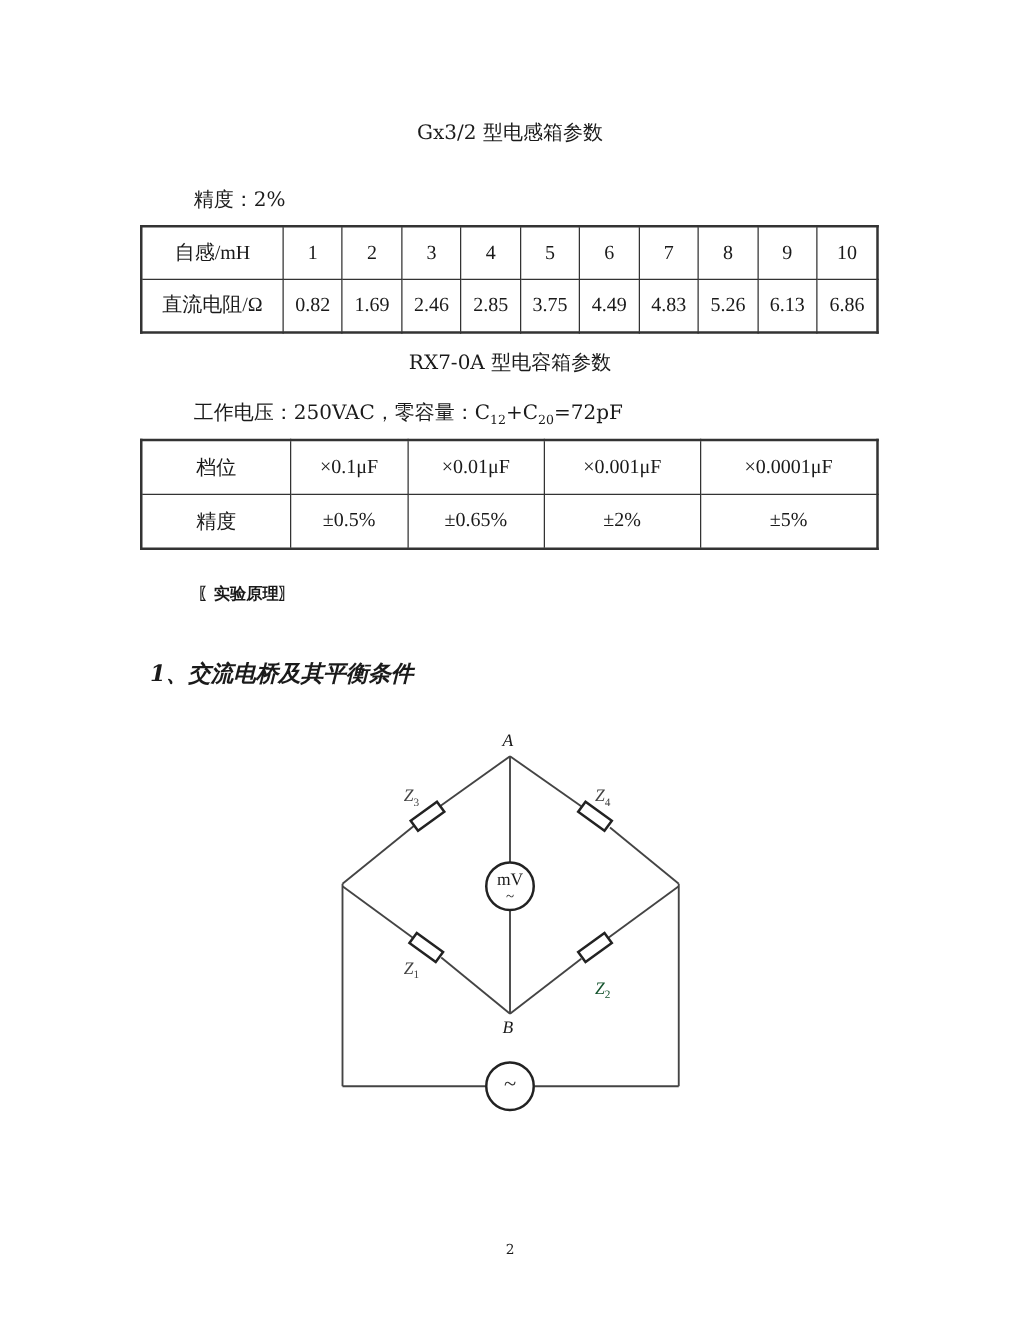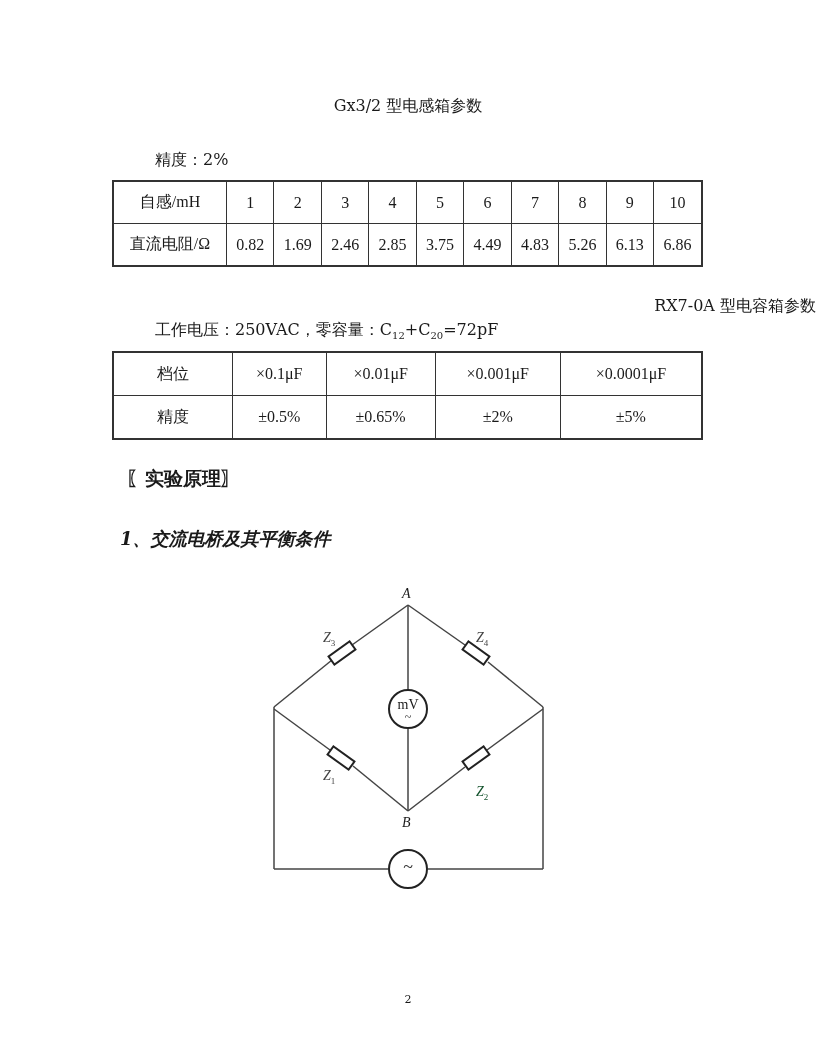--- a/index.html
+++ b/index.html
@@ -6,21 +6,21 @@
   body { width: 816px; height: 1056px; position: relative; font-family: "DejaVu Serif", "Liberation Serif", serif; color: #1a1a1a; overflow: hidden; }
   .abs { position: absolute; }
   .caption { left: 0; width: 816px; text-align: center; font-size: 16px; }
   .para { font-size: 16px; }
   table { border-collapse: collapse; position: absolute; font-family: "Liberation Serif", "DejaVu Serif", serif; font-size: 16px; }
   td { border: 1px solid #333; text-align: center; padding: 0; }
   table.t1 { left: 112px; top: 180px; width: 591px; border: 2px solid #333; }
   table.t1 td { height: 41px; }
   table.t2 { left: 112px; top: 351px; width: 591px; border: 2px solid #333; }
   table.t2 td { height: 42px; }
-  .sec { font-size: 19px; font-weight: bold; font-family: "DejaVu Serif", serif; }
+  .sec { font-size: 13px; font-weight: bold; font-family: "DejaVu Serif", serif; margin-left: 32px; }
   .sub { font-size: 18px; font-weight: bold; font-style: italic; font-family: "DejaVu Serif", serif; }
   .pagenum { left: 0; width: 816px; text-align: center; font-size: 11px; top: 993px; }
   sub { font-size: 10px; }
 </style>
 </head>
 <body>
 
 <div class="abs caption" style="top:96px;">Gx3/2 型电感箱参数</div>
 <div class="abs para" style="left:155px; top:150px;">精度：2%</div>
 
@@ -48,21 +48,21 @@
     <td>3.75</td>
     <td>4.49</td>
     <td>4.83</td>
     <td>5.26</td>
     <td>6.13</td>
     <td>6.86</td>
   </tr>
 </tbody>
   </table>
 
-<div class="abs caption" style="top:296px;text-align:right;">RX7-0A 型电容箱参数</div>
+<div class="abs caption" style="top:280px;">RX7-0A 型电容箱参数</div>
 <div class="abs para" style="left:155px; top:320px;"><span>工作电压：250VAC，零容量：C</span><sub>12</sub><span>+C</span><sub>20</sub><span>=72pF</span></div>
 
 <table class="t2">
   <tbody>
       <tr>
     <td style="width:118px;">档位</td>
     <td>×0.1μF</td>
     <td>×0.01μF</td>
     <td>×0.001μF</td>
     <td>×0.0001μF</td>

